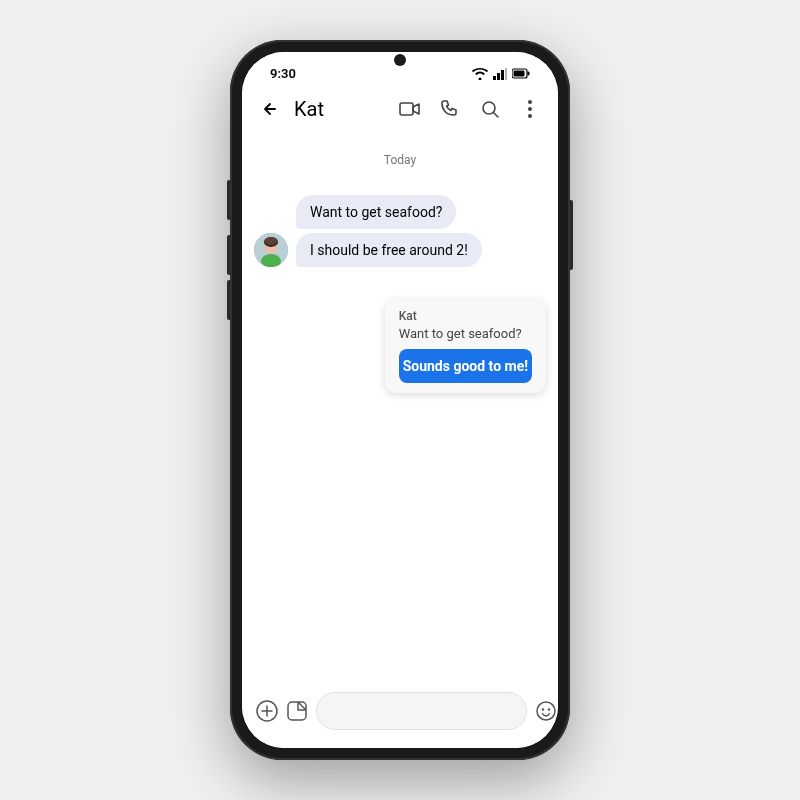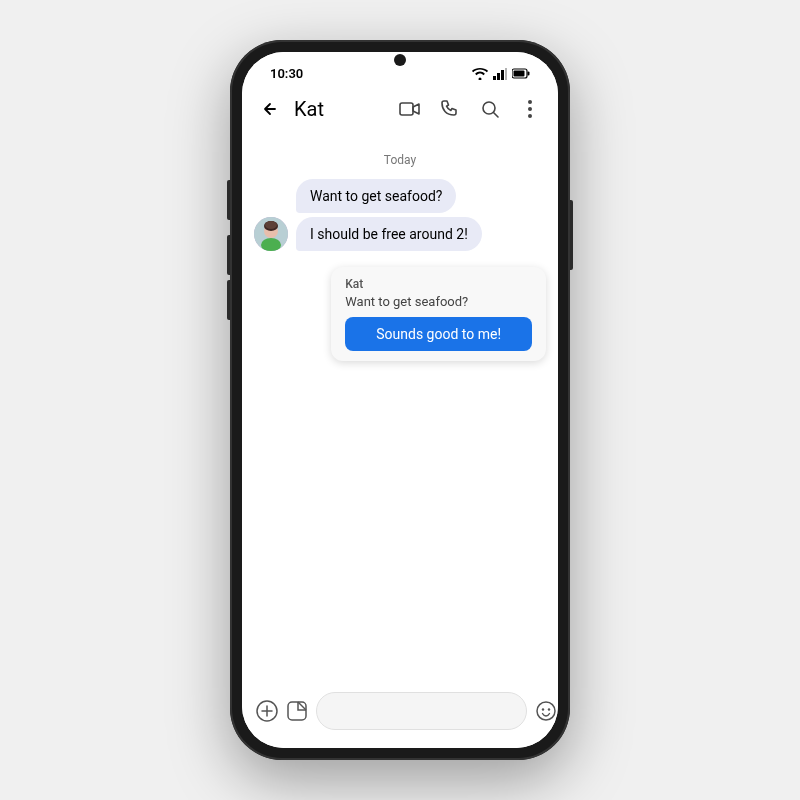--- a/index.html
+++ b/index.html
@@ -141,20 +141,21 @@
       font-size: 18px;
     }
 
     
     .message-area {
       flex: 1;
       overflow-y: auto;
       padding: 0 12px;
       display: flex;
       flex-direction: column;
+      gap: 16px;
     }
 
     .date-divider {
       text-align: center;
       font-size: 12px;
       color: #777;
       margin: 16px 0 12px 0;
     }
 
     .message-group {
@@ -219,23 +220,23 @@
     .smart-reply-quoted {
       font-size: 13px;
       color: #444;
       margin-bottom: 8px;
     }
 
     .smart-reply-option {
       background: #1a73e8;
       color: #fff;
       border-radius: 8px;
-      padding: 9px 31px;
+      padding: 9px 4px;
       font-size: 14px;
-      font-weight: 400;
+      font-weight: 700;
       cursor: pointer;
     }
 
     
     .input-bar {
       display: flex;
       align-items: center;
       padding: 10px 14px 18px 14px;
       gap: 8px;
       background: #fff;
@@ -293,21 +294,21 @@
 </head>
 <body>
 
 <div class="phone-wrapper">
   <div class="phone-shell"></div>
   <div class="notch"></div>
 
   <div class="phone-screen">
 
     <div class="status-bar">
-      <span class="status-time">10:30</span>
+      <span class="status-time">9:30</span>
       <div class="status-icons">
 
         <svg width="16" height="12" viewBox="0 0 16 12">
           <path d="M8 9.5a1.5 1.5 0 1 1 0 3 1.5 1.5 0 0 1 0-3z" fill="#000"></path>
           <path d="M4.5 7.2C5.6 6.1 6.7 5.5 8 5.5s2.4.6 3.5 1.7l1.4-1.4C11.4 4.3 9.8 3.5 8 3.5S4.6 4.3 3.1 5.8l1.4 1.4z" fill="#000"></path>
           <path d="M1.2 4.2C3 2.5 5.4 1.5 8 1.5s5 1 6.8 2.7L16.2 2.8C14 .9 11.1 0 8 0S2 .9-.2 2.8l1.4 1.4z" fill="#000"></path>
         </svg>
 
         <svg width="14" height="12" viewBox="0 0 14 12">
           <rect x="0" y="8" width="3" height="4" fill="#000"></rect>

